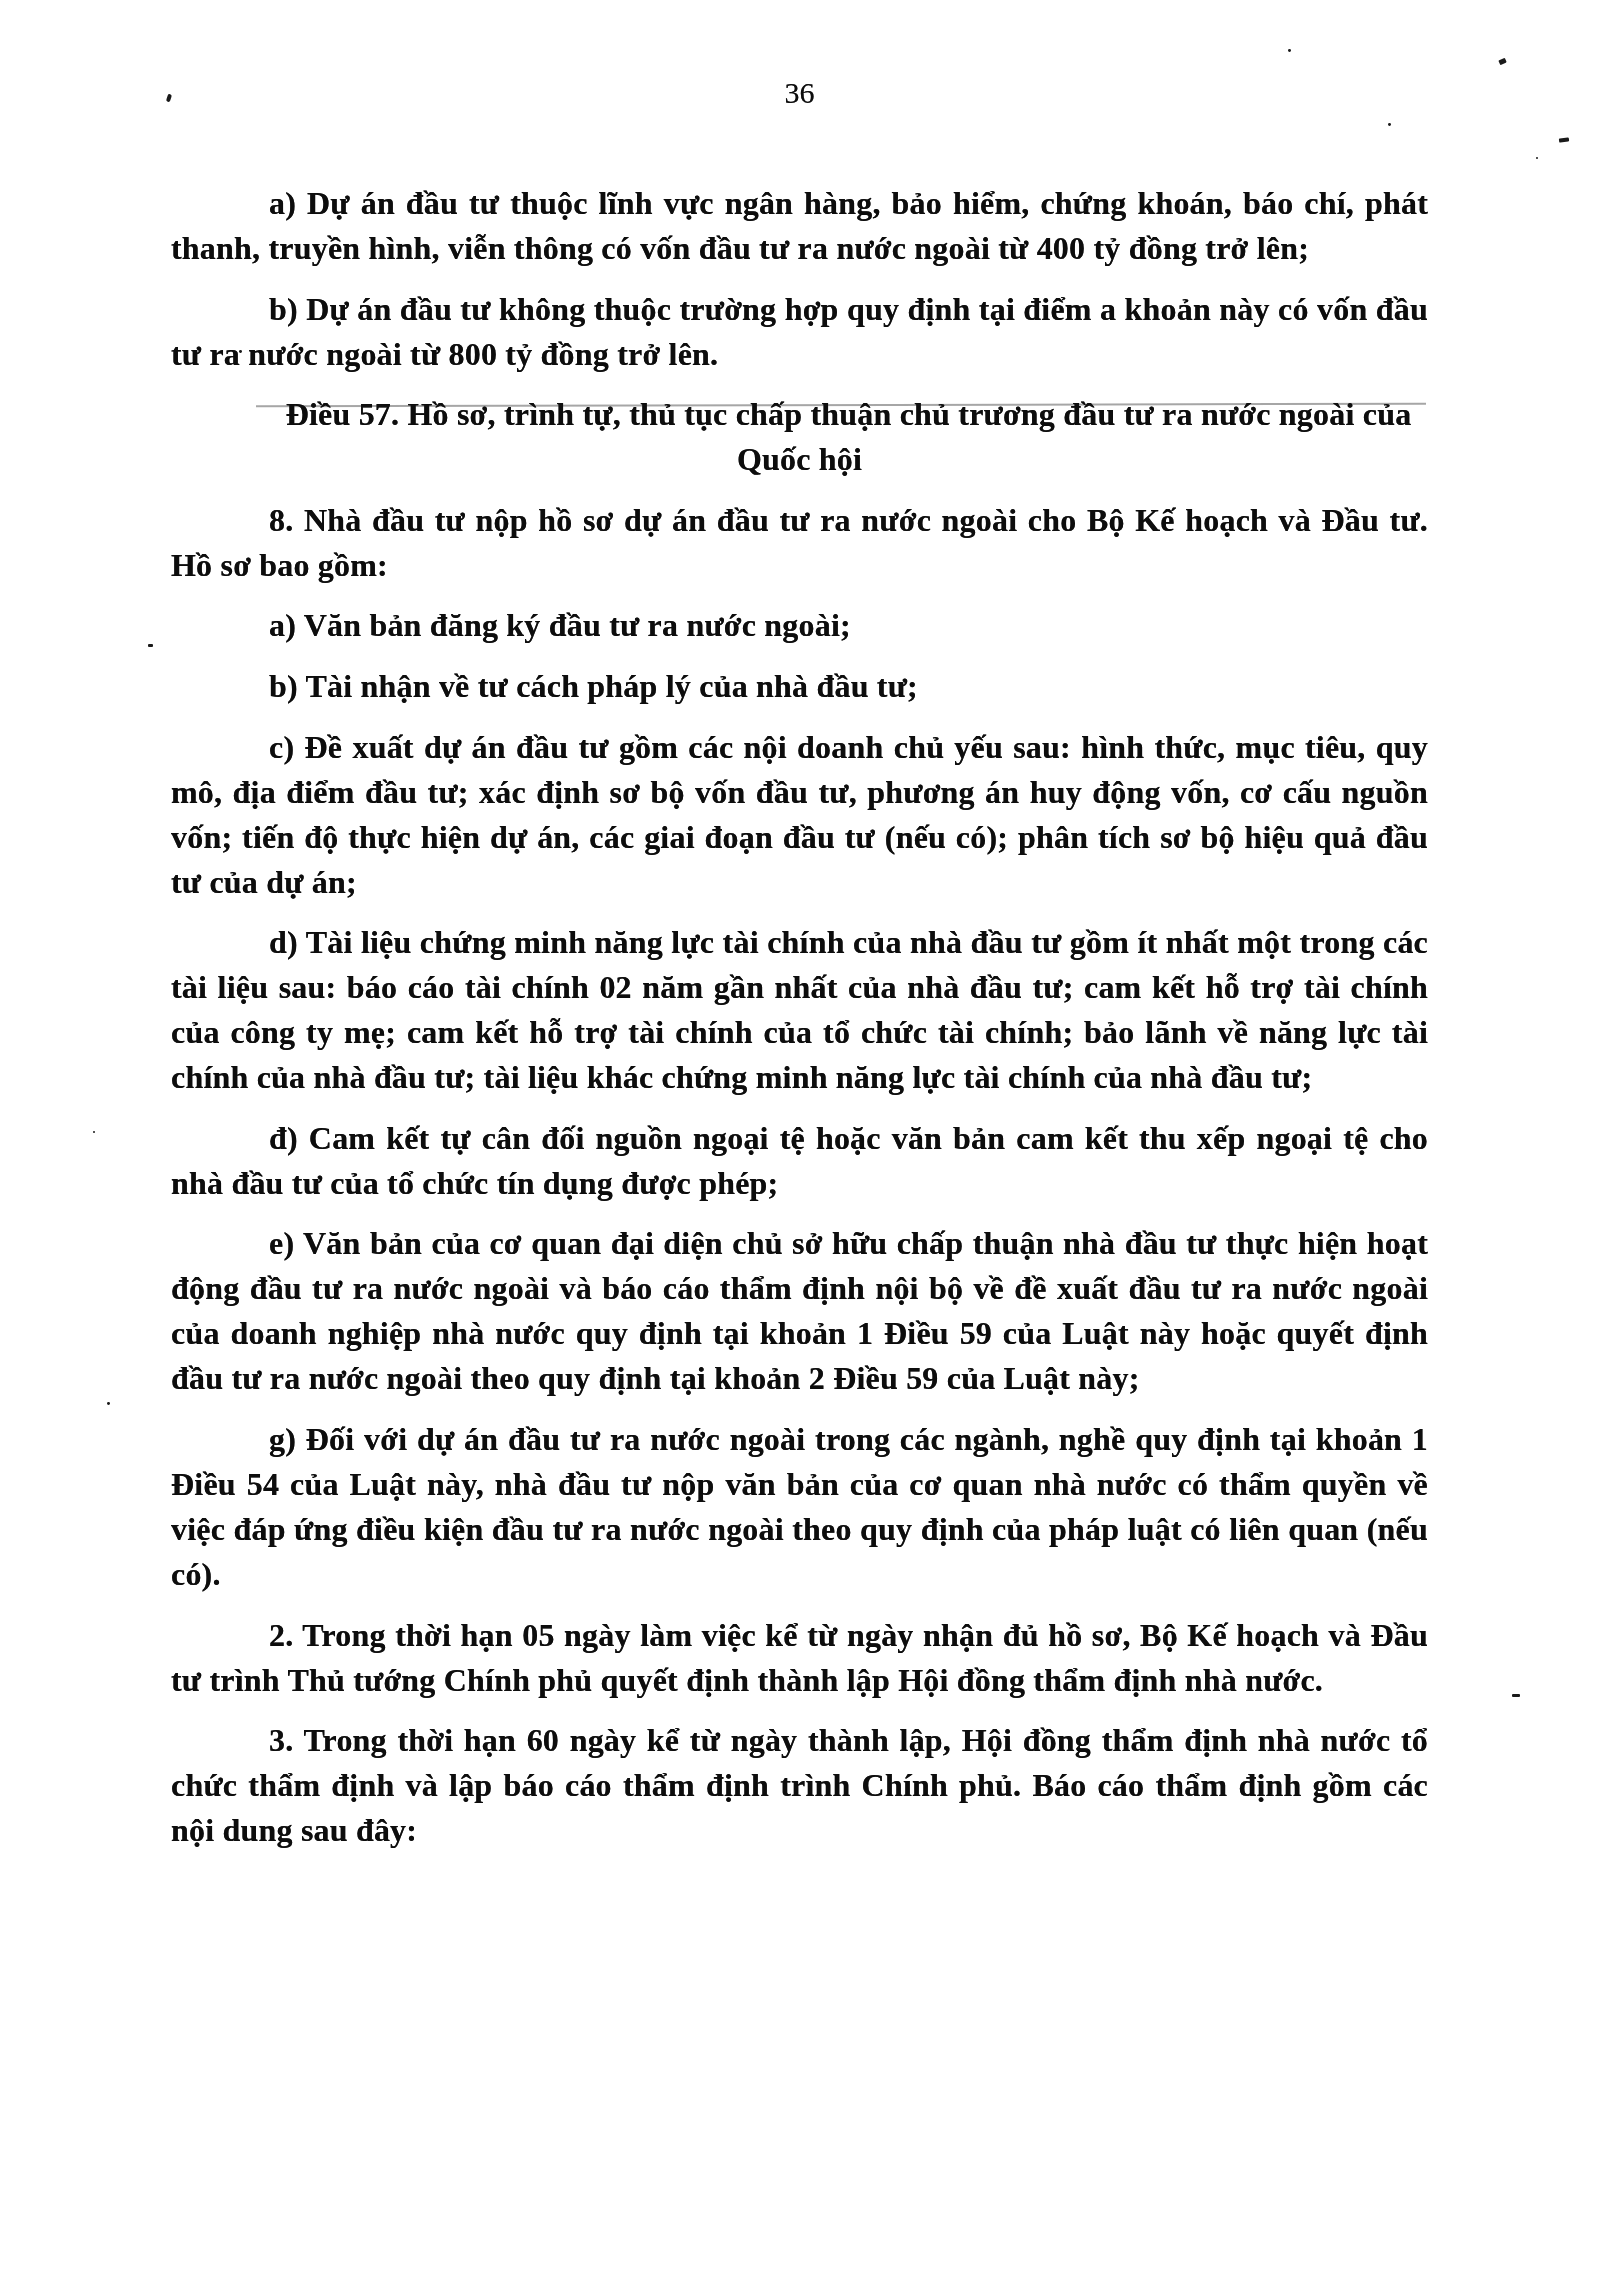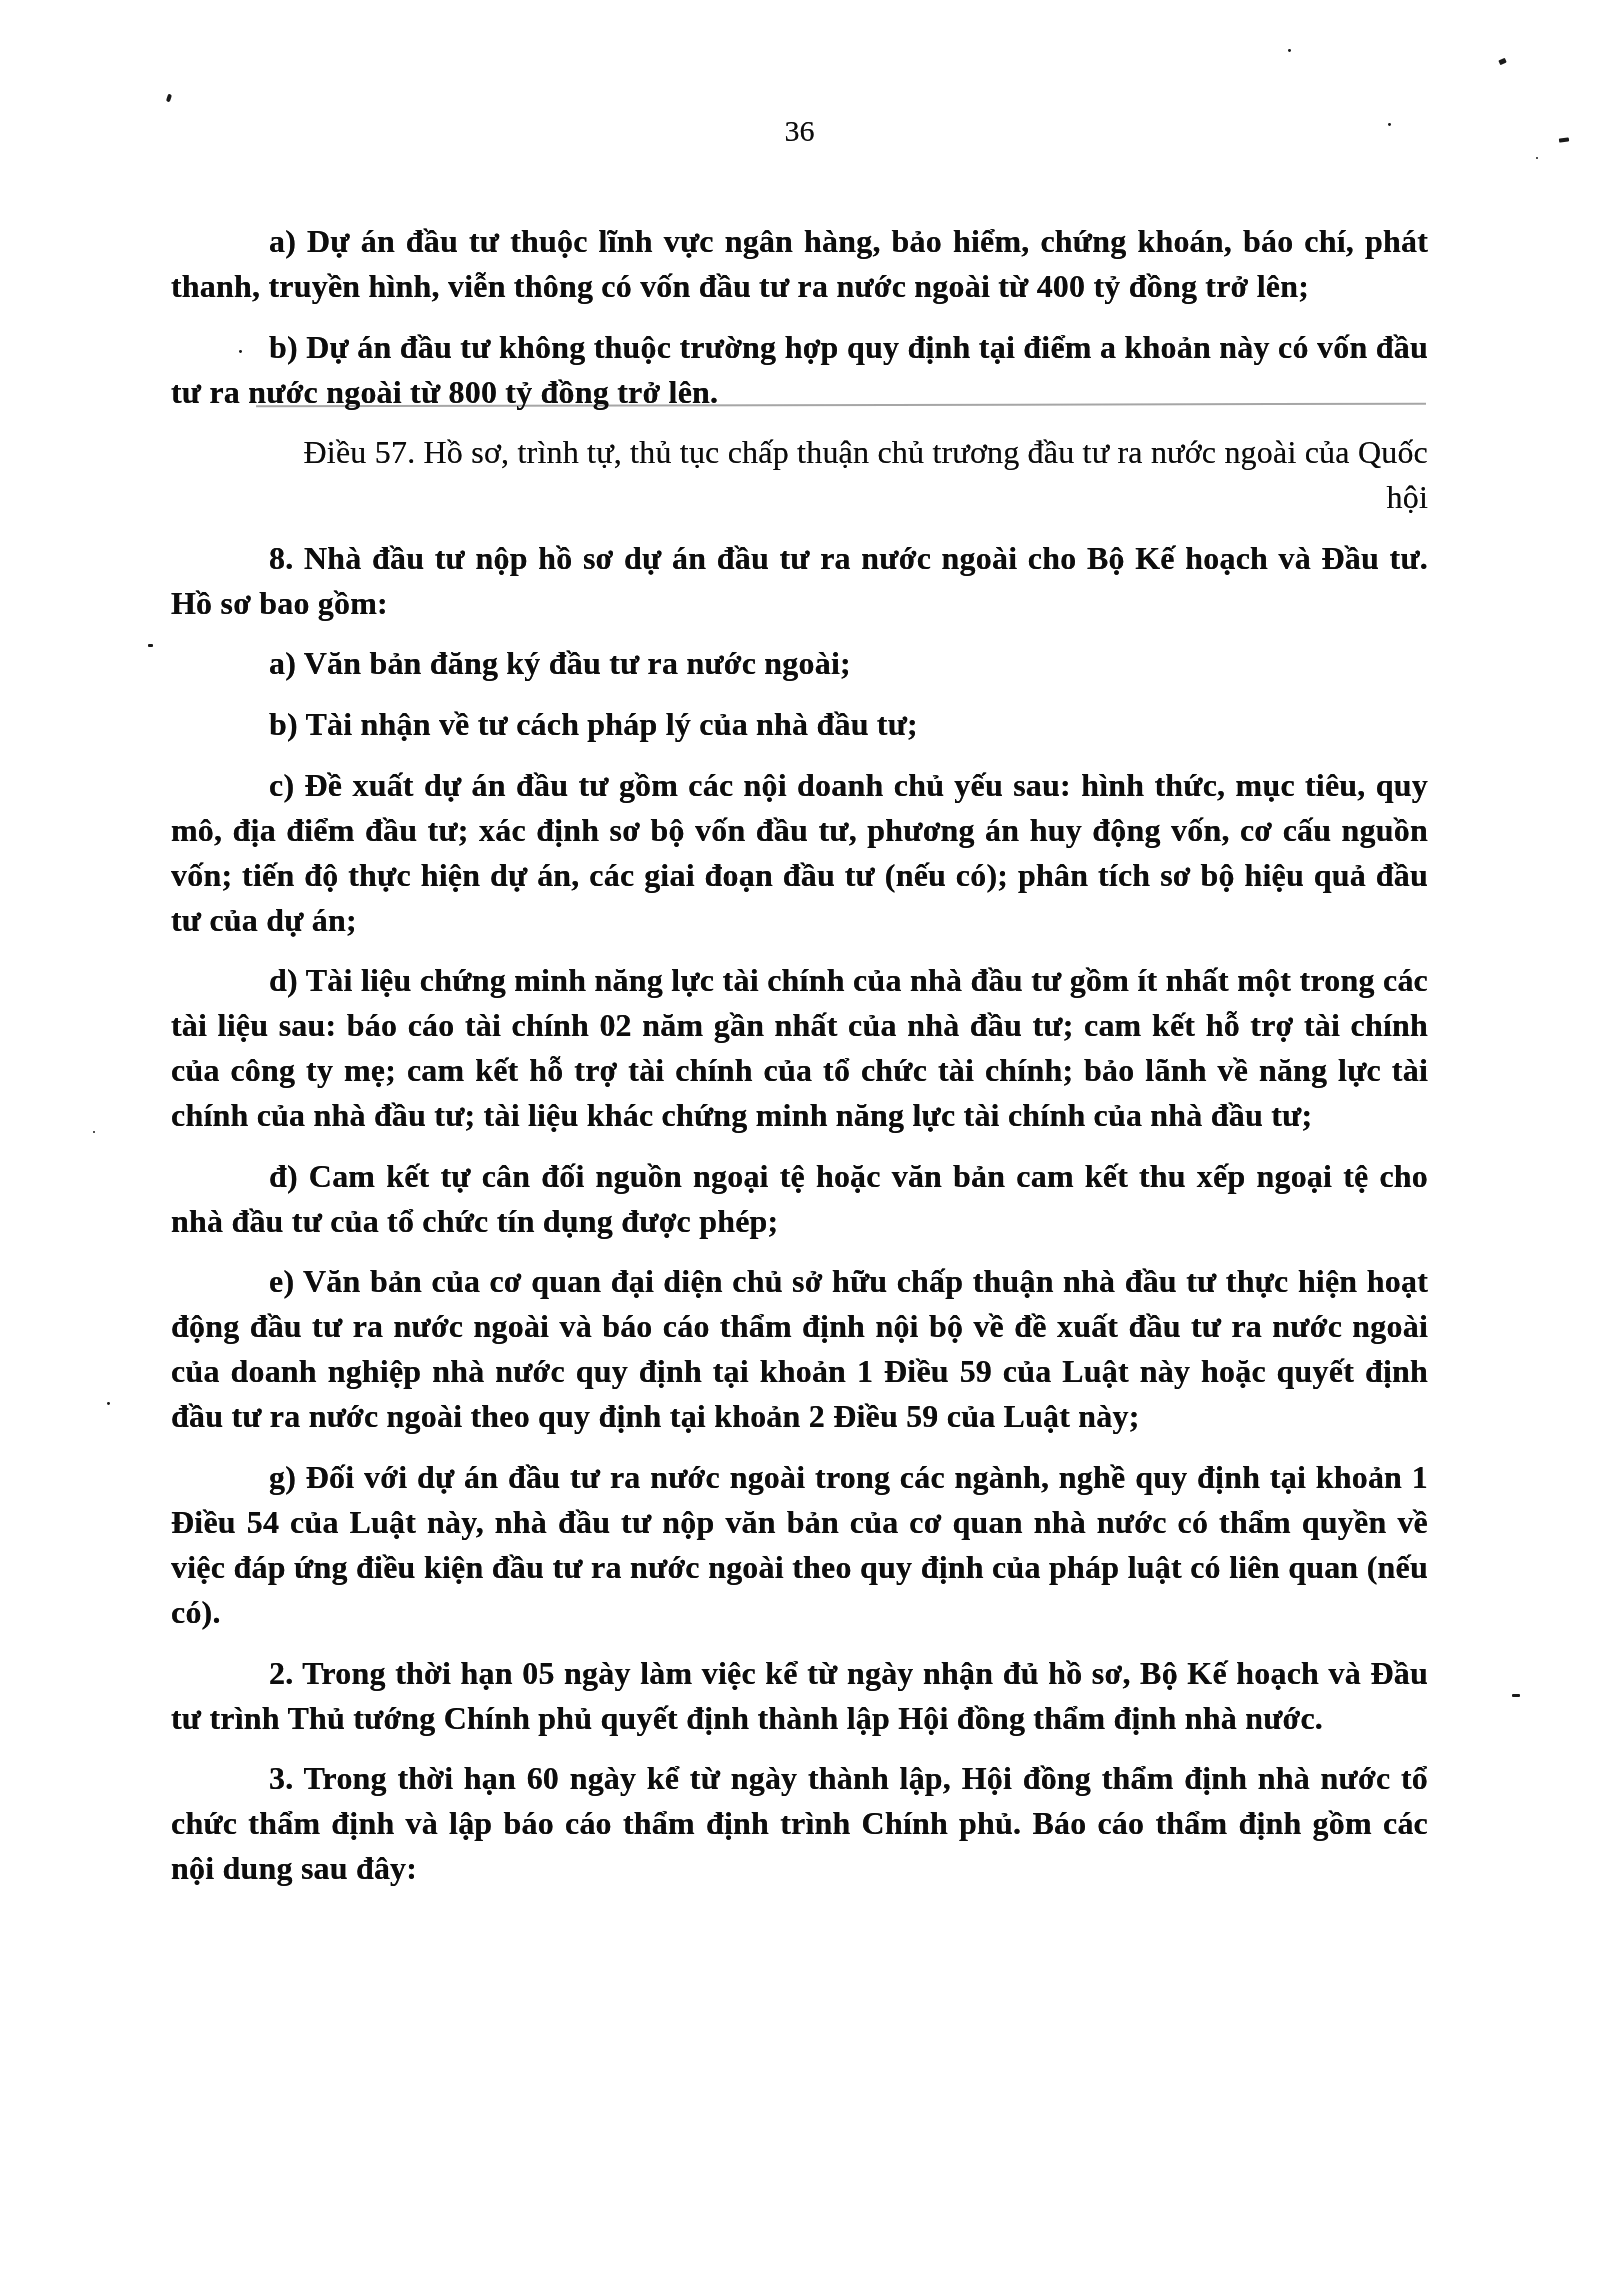--- a/index.html
+++ b/index.html
@@ -10,21 +10,21 @@
   .page {
     position: relative;
     width: 1618px;
     height: 2281px;
     background: #ffffff;
     overflow: hidden;
     font-family: "Liberation Serif", "DejaVu Serif", serif;
     color: #0d0d0d;
   }
   .page-number {
-    padding-top: 114px;
+    padding-top: 76px;
     width: 1257px;
     margin-left: 171px;
     text-align: center;
     font-size: 30px;
     line-height: 33px;
     margin-bottom: 72px;
     text-shadow: 0 0 0.5px rgba(0,0,0,0.65);
   }
   .content {
     width: 1257px;
@@ -34,22 +34,22 @@
     margin: 0 0 15.6px 0;
     font-size: 32px;
     line-height: 45px;
     text-align: justify;
     text-indent: 98px;
     text-shadow: 0 0 0.5px rgba(0,0,0,0.7);
     letter-spacing: 0.2px;
     font-weight: bold;
   }
   .content p.heading {
-    font-weight: normal;
-    text-align: right;
+    font-weight: bold;
+    text-align: center;
   }
   
   .speck {
     position: absolute;
     background: #1a1a1a;
     border-radius: 50%;
   }
   .streak {
     position: absolute;
     height: 2px;

